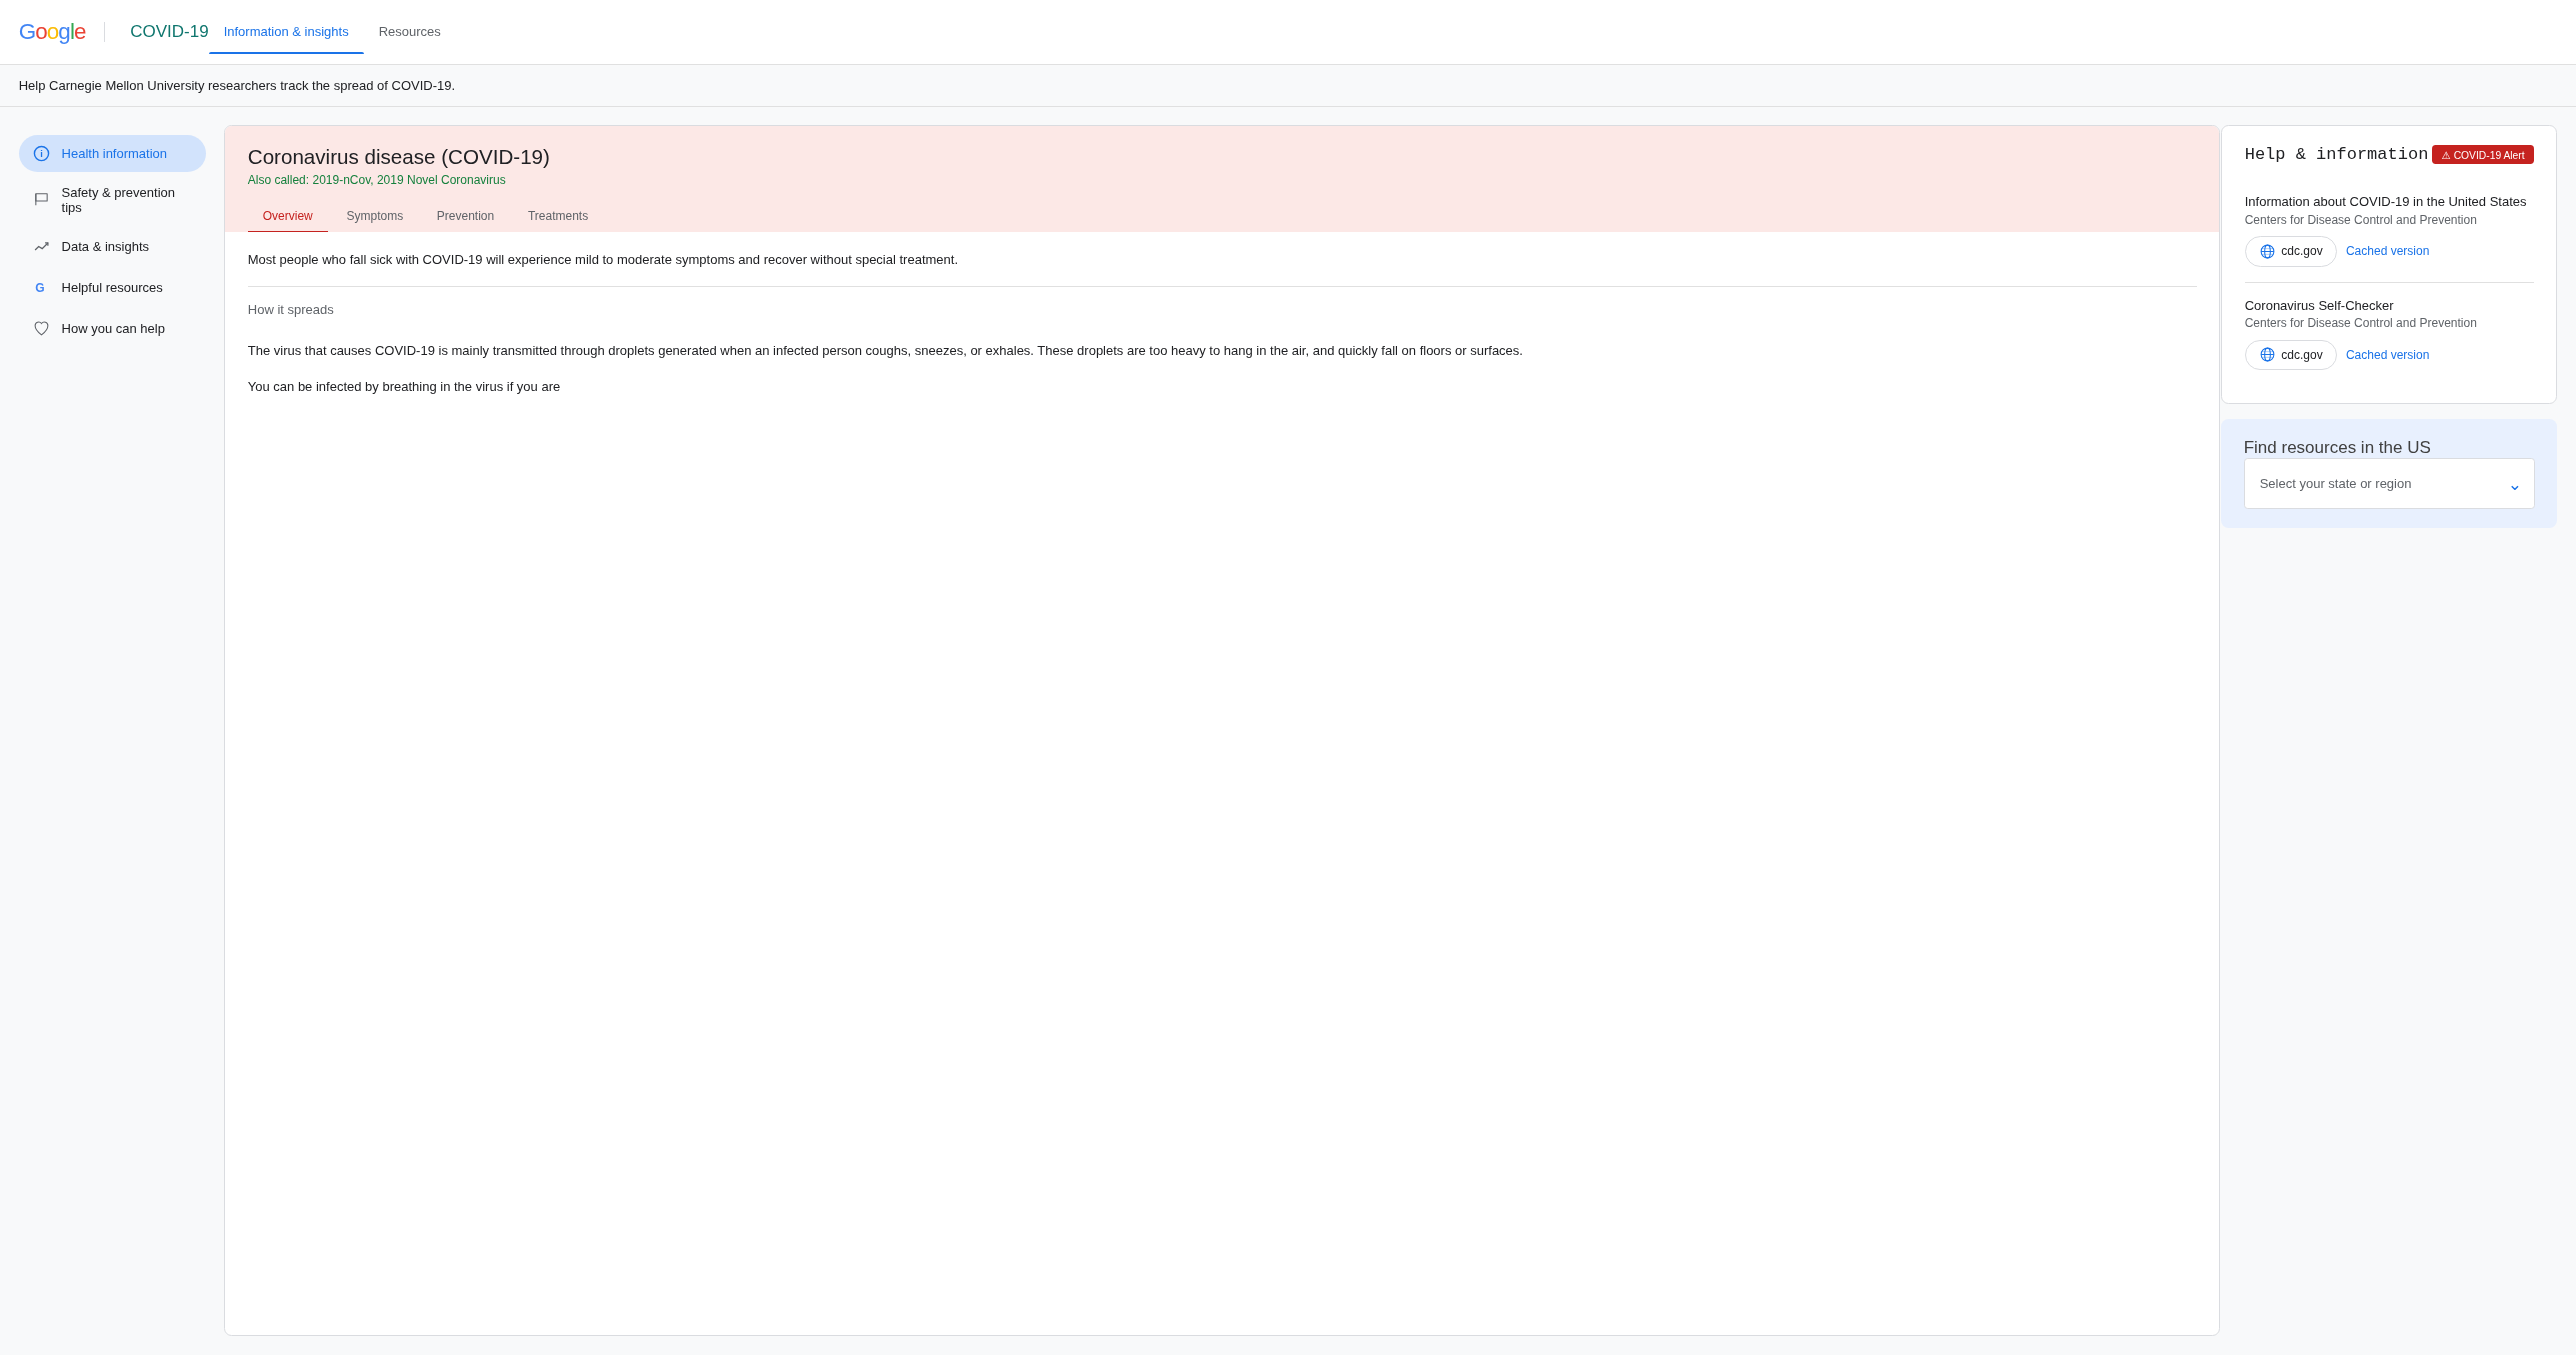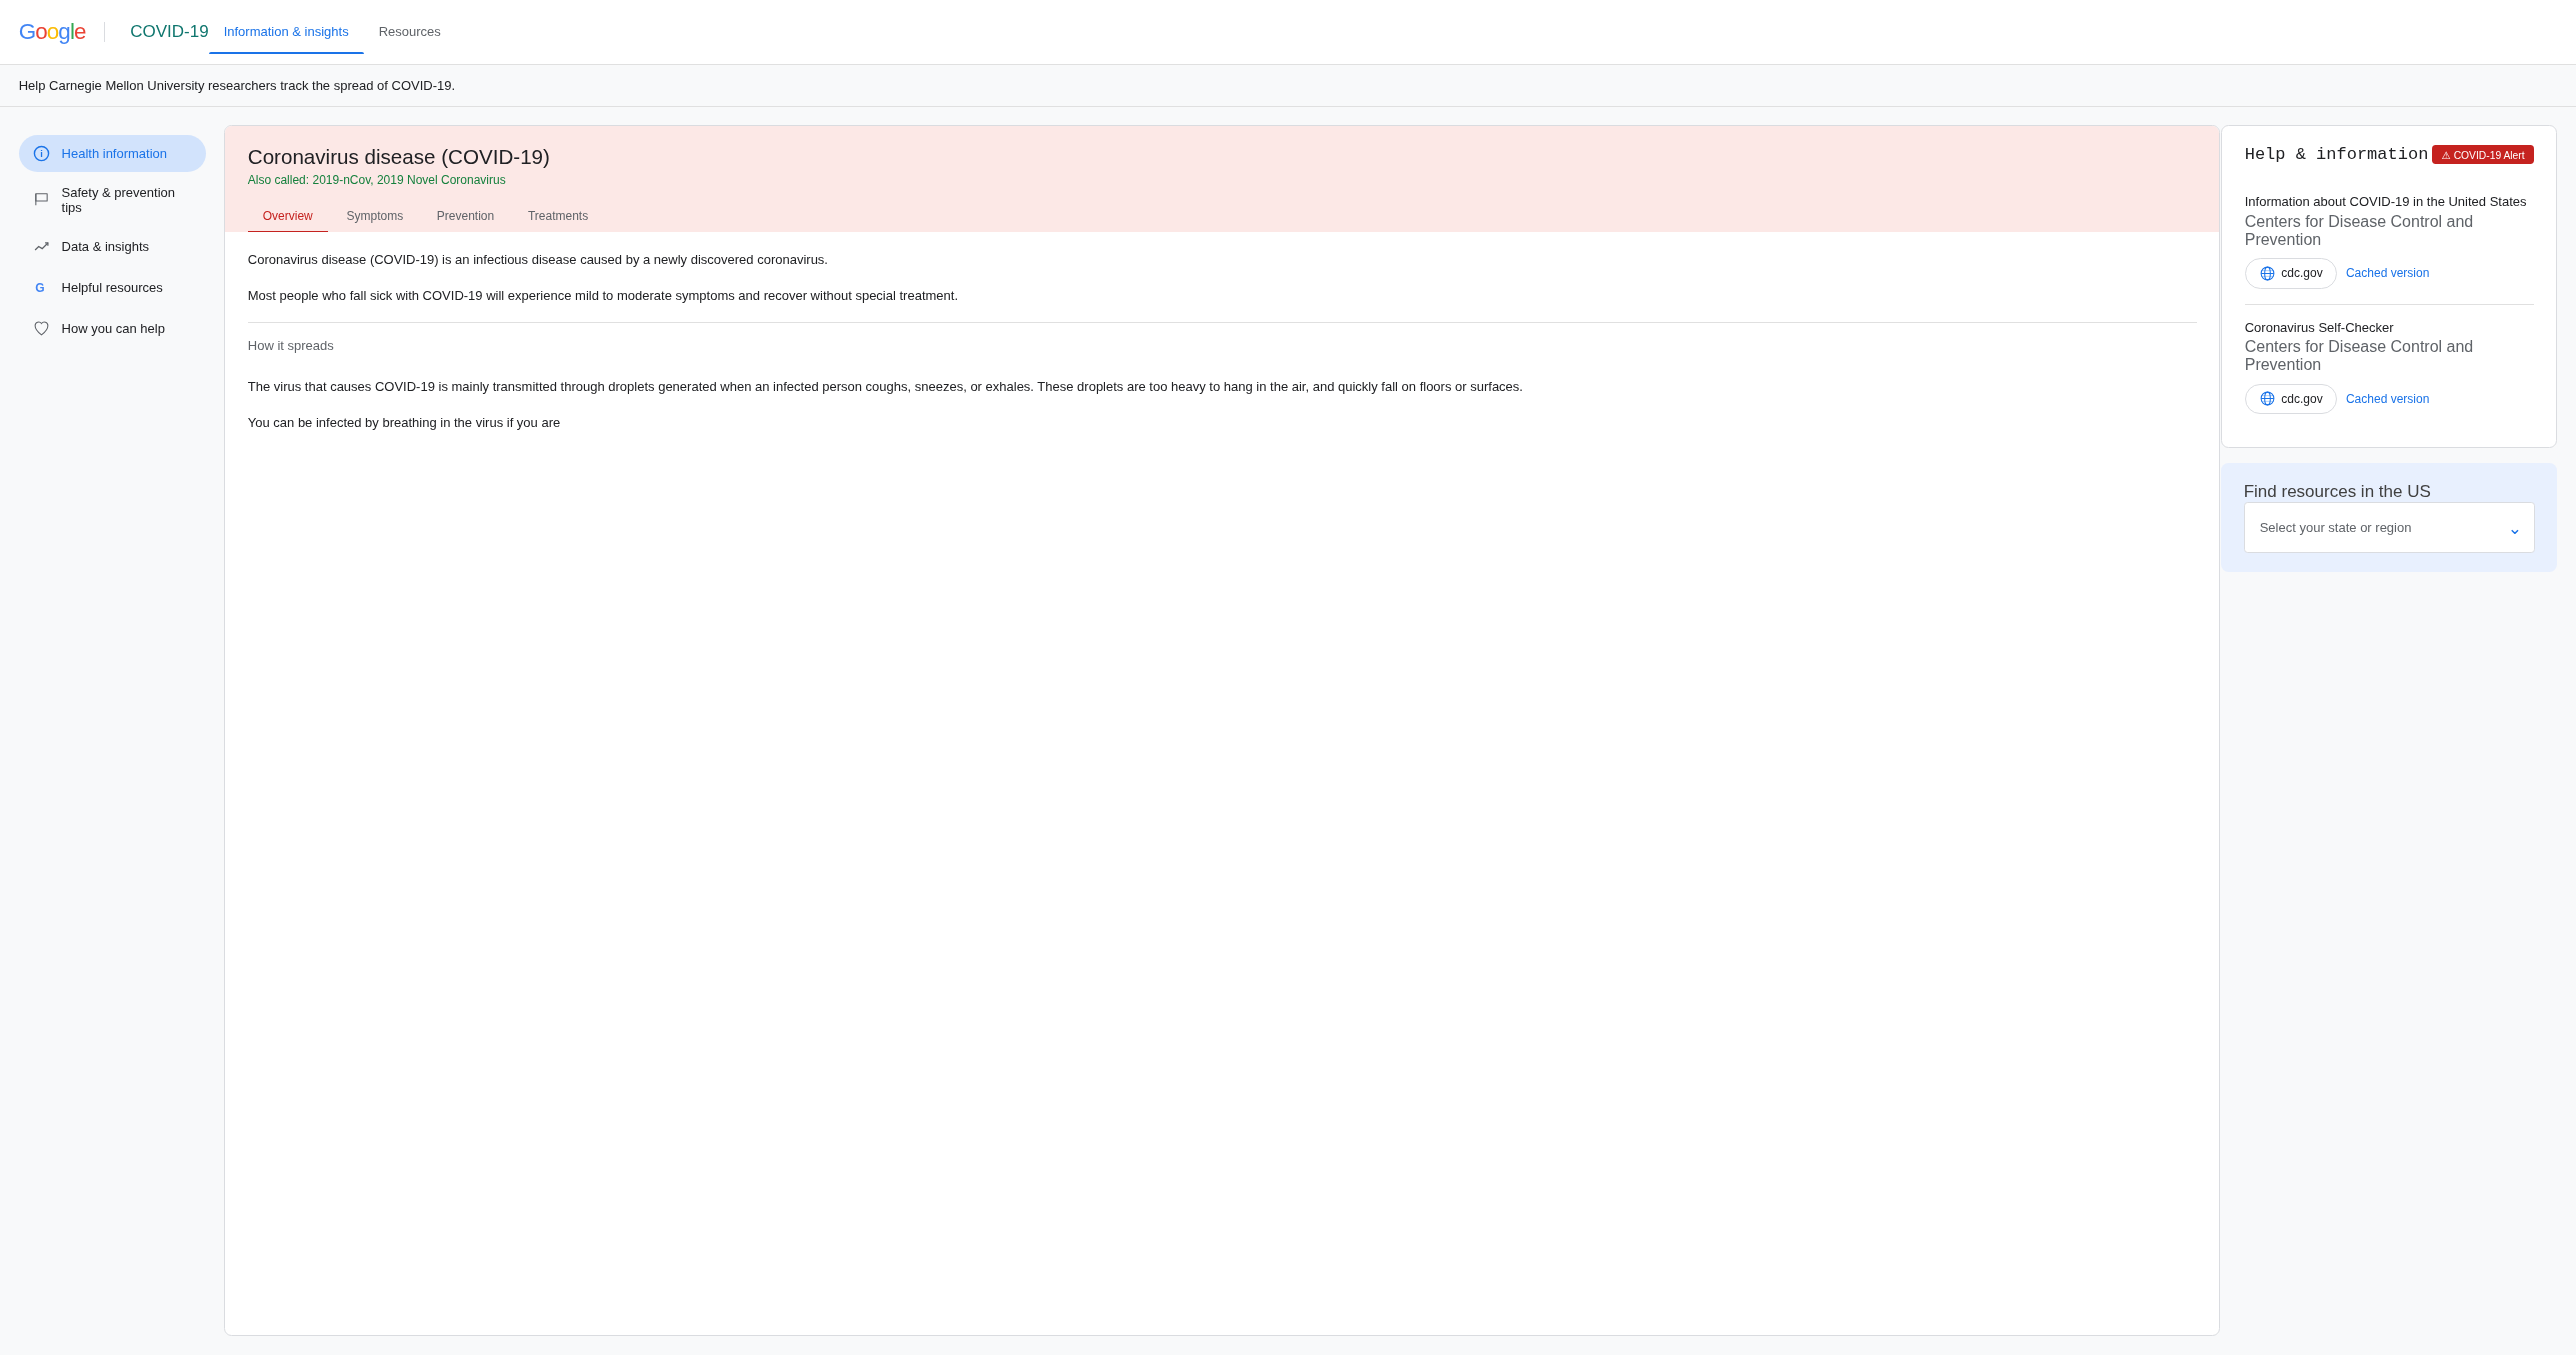--- a/index.html
+++ b/index.html
@@ -235,21 +235,21 @@
     .resource-item:last-child {
       border-bottom: none;
     }
     .resource-title {
       font-size: 13px;
       font-weight: 500;
       color: #202124;
       margin-bottom: 3.7px;
     }
     .resource-source {
-      font-size: 16px;
+      font-size: 12px;
       color: #5f6368;
       margin-bottom: 9.3px;
     }
     .resource-link {
       display: flex;
       align-items: center;
       gap: 9.3px;
     }
     .resource-link-pill {
       display: flex;
@@ -383,21 +383,20 @@
         <div class="disease-title">Coronavirus disease (COVID-19)</div>
         <div class="disease-subtitle">Also called: 2019-nCov, 2019 Novel Coronavirus</div>
         <div class="tabs-row">
           <div class="content-tab active">Overview</div>
           <div class="content-tab">Symptoms</div>
           <div class="content-tab">Prevention</div>
           <div class="content-tab">Treatments</div>
         </div>
       </div>
       <div class="card-body">
-        <p class="overview-text">Coronavirus disease (COVID-19) is an infectious disease caused by a newly discovered coronavirus.</p>
         <p class="overview-text">Most people who fall sick with COVID-19 will experience mild to moderate symptoms and recover without special treatment.</p>
         <hr class="section-divider">
         <p class="section-heading">How it spreads</p>
         <p class="overview-text">The virus that causes COVID-19 is mainly transmitted through droplets generated when an infected person coughs, sneezes, or exhales. These droplets are too heavy to hang in the air, and quickly fall on floors or surfaces.</p>
         <p class="overview-text">You can be infected by breathing in the virus if you are</p>
       </div>
     </div>
 
     <div class="right-panel">
 

